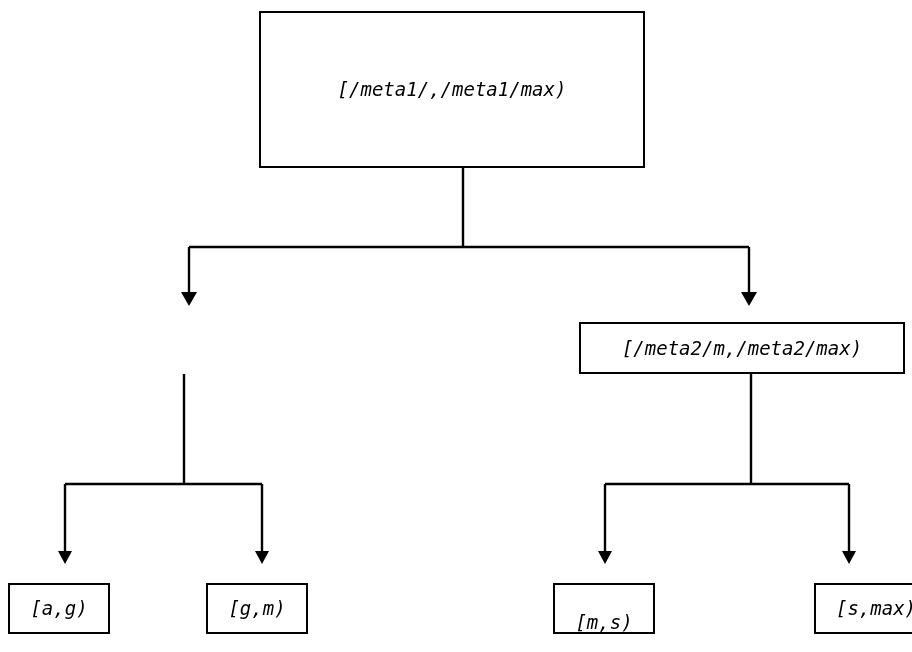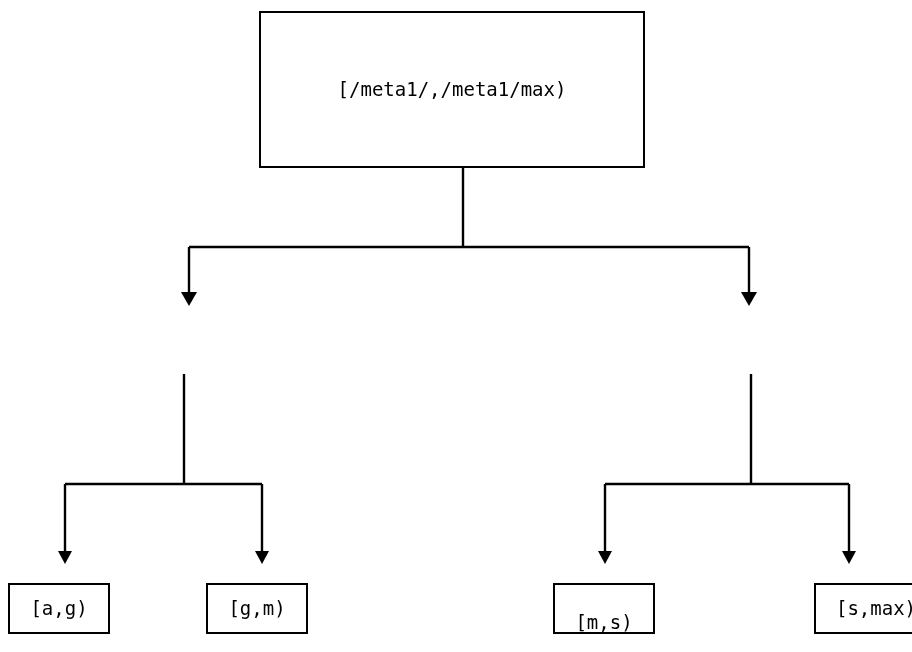--- a/index.html
+++ b/index.html
@@ -20,20 +20,21 @@
     position: absolute;
     box-sizing: border-box;
     border: 2px solid #000000;
     background: #ffffff;
     display: flex;
     align-items: center;
     justify-content: center;
     color: #000000;
     font-family: "DejaVu Sans Mono", "Liberation Mono", monospace;
     white-space: nowrap;
+    font-style: italic;
   }
   .node-label {
     font-family: "DejaVu Sans Mono", "Liberation Mono", monospace;
     color: #000000;
     line-height: 1;
   }
   .node-root  { font-size: 19px; }
   .node-mid   { font-size: 19px; }
   .node-leaf  { font-size: 19px; }
 
@@ -92,20 +93,23 @@
 
     <path class="edge-line" d="M 849 484 L 849 551"></path>
     <polygon class="arrow-head" points="842,551 856,551 849,564"></polygon>
   </svg>
 
   <div class="node-box node-root" style="left:259px; top:11px; width:386px; height:157px;">
     <span class="node-label">[/meta1/,/meta1/max)</span>
   </div>
 
 
+  <div class="node-box node-mid" style="left:579px; top:322px; width:326px; height:52px;">
+    <span class="node-label">[/meta2/m,/meta2/max)</span>
+  </div>
 
   <div class="node-box node-leaf" style="left:8px; top:583px; width:102px; height:51px;">
     <span class="node-label">[a,g)</span>
   </div>
 
   <div class="node-box node-leaf" style="left:206px; top:583px; width:102px; height:51px;">
     <span class="node-label">[g,m)</span>
   </div>
 
   <div class="node-box node-leaf" style="left:553px; top:583px; width:102px; height:51px;align-items:flex-end;">

